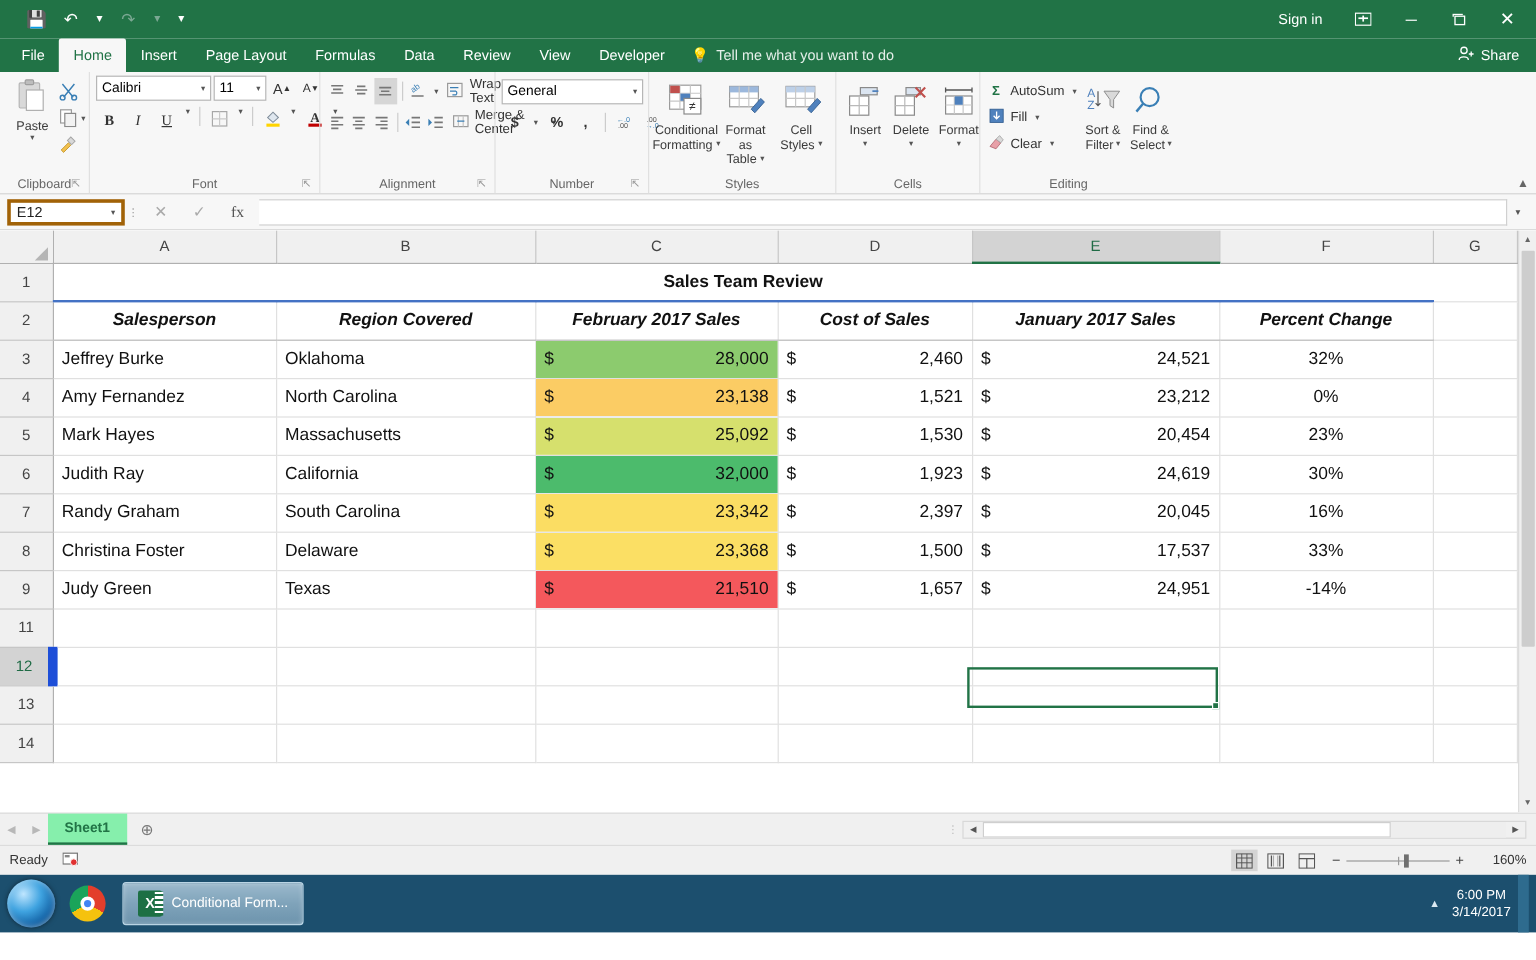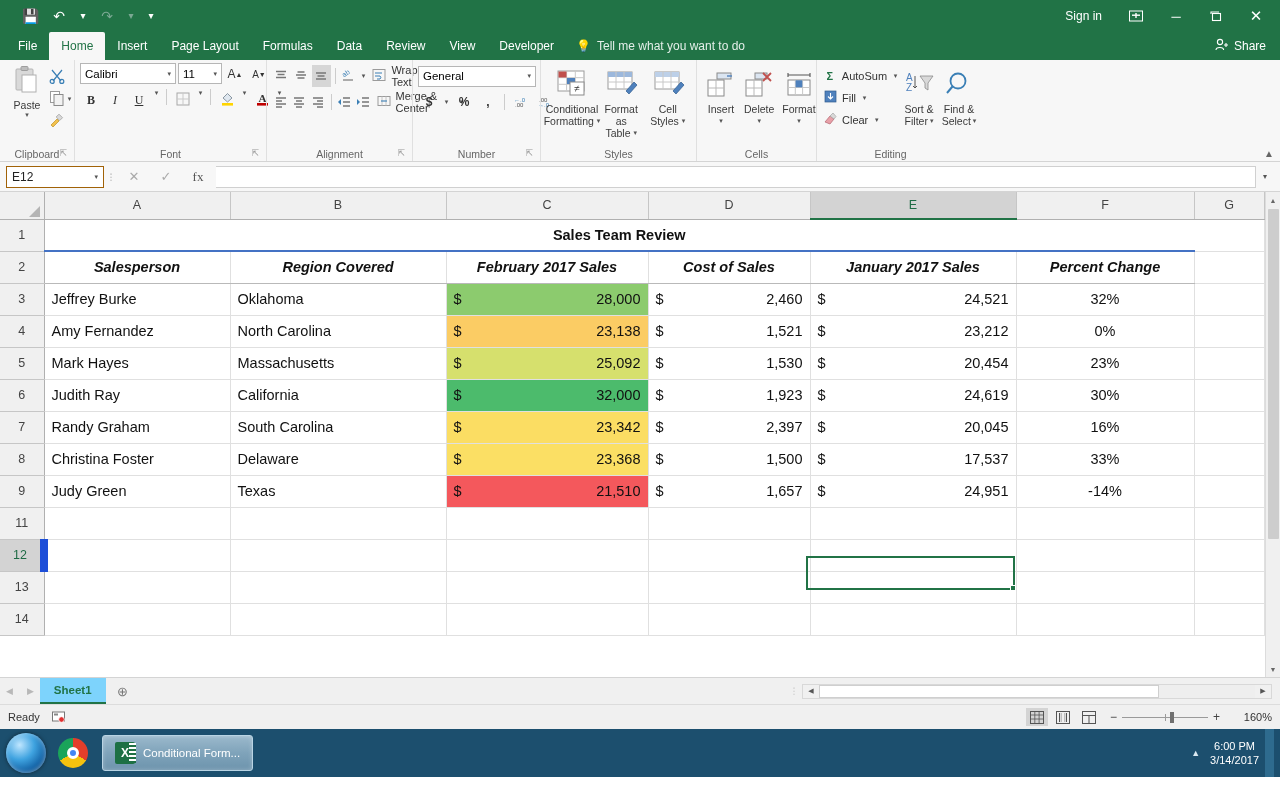--- a/index.html
+++ b/index.html
@@ -125,21 +125,21 @@
   .ed-line { display:flex; align-items:center; gap:4px; font-size:11px; color:#333; height:21px; }
   .ed-ico { width:16px; text-align:center; }
   .collapse-ribbon { position:absolute; right:6px; bottom:2px; font-size:10px; color:#666; }
 
   
   .formula-bar {
     height:30px; background:#f7f7f7; display:flex; align-items:center; padding:0 6px 0 6px;
     border-bottom:1px solid #d4d4d4;
   }
   .namebox {
-    width:98px; height:22px; background:#fff; border:1px solid #a16207;
+    width:98px; height:22px; background:#fff; border:3px solid #a16207;
     display:flex; align-items:center; justify-content:space-between; padding:0 5px;
     font-size:12px; color:#222;
   }
   .namebox .cv { font-size:7px; color:#555; }
   .fb-grip { width:14px; text-align:center; color:#999; font-size:9px; letter-spacing:0; }
   .fb-btn { width:32px; text-align:center; color:#aaa; font-size:13px; }
   .fb-btn.fx { color:#555; font-family:"Liberation Serif",serif; font-size:13px;}
   .fb-input {
     flex:1; height:22px; background:#fff; border:1px solid #d0d0d0; border-left:none;
     margin-left:2px; padding:0 5px; font-size:12px; display:flex; align-items:center;
@@ -199,21 +199,21 @@
     border-left:1px solid #dcdcdc; display:flex; flex-direction:column; align-items:center;
   }
   .vs-arrow { height:16px; width:15px; display:flex; align-items:center; justify-content:center; font-size:7px; color:#666;}
   .vs-thumb { width:11px; background:#cdcdcd; border-radius:1px; margin:1px 0; }
 
   
   .sheetbar { height:27px; background:#f0f0f0; display:flex; align-items:center; border-top:1px solid #d4d4d4;}
   .nav-arrows { display:flex; align-items:center; padding:0 6px; gap:14px; color:#b8b8b8; font-size:9px;}
   .sheet-tab {
     padding:0 14px; height:26px; line-height:25px; font-size:11.5px; font-weight:bold;
-    color:#217346; background:#7dd3fc; border-bottom:2px solid #217346;
+    color:#217346; background:#86efac; border-bottom:2px solid #217346;
   }
   .add-sheet { width:34px; text-align:center; color:#777; font-size:13px; }
   .sheet-spacer { flex:1; }
   .hs-grip { width:16px; color:#bbb; font-size:9px; text-align:center;}
   .hscroll {
     width:470px; height:15px; background:#f0f0f0; border:1px solid #d8d8d8;
     display:flex; align-items:center; margin-right:8px;
   }
   .hs-arrow { width:16px; text-align:center; font-size:7px; color:#555; }
   .hs-track { flex:1; height:13px; position:relative; background:#eee; }

